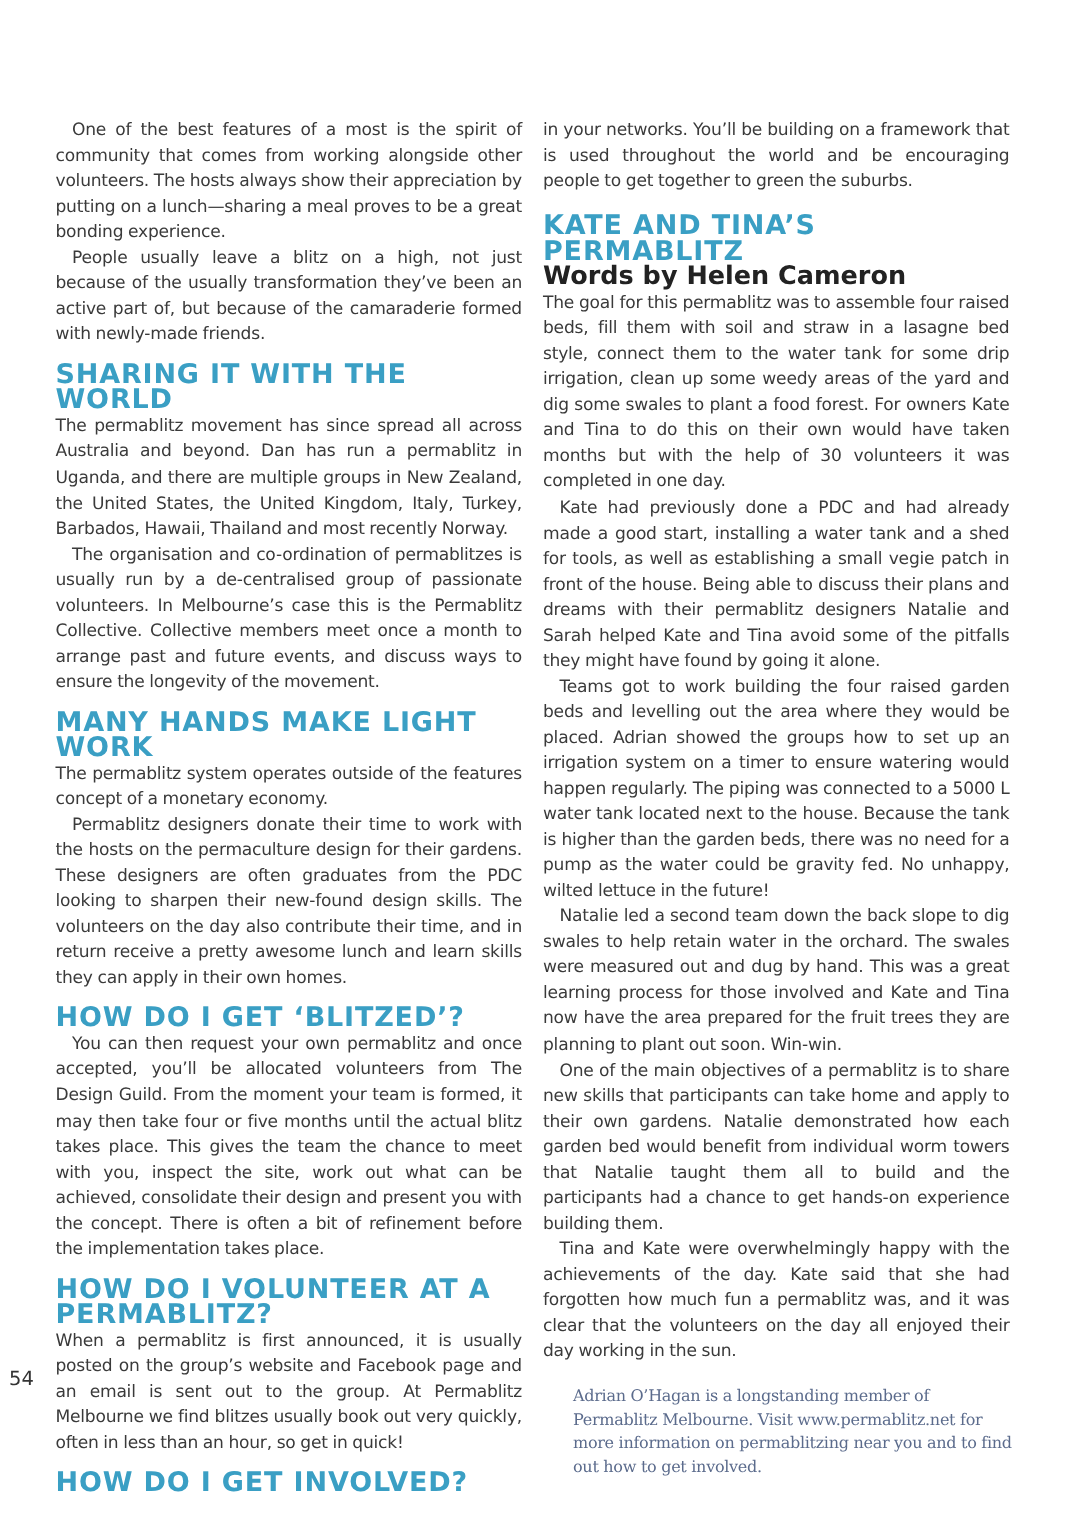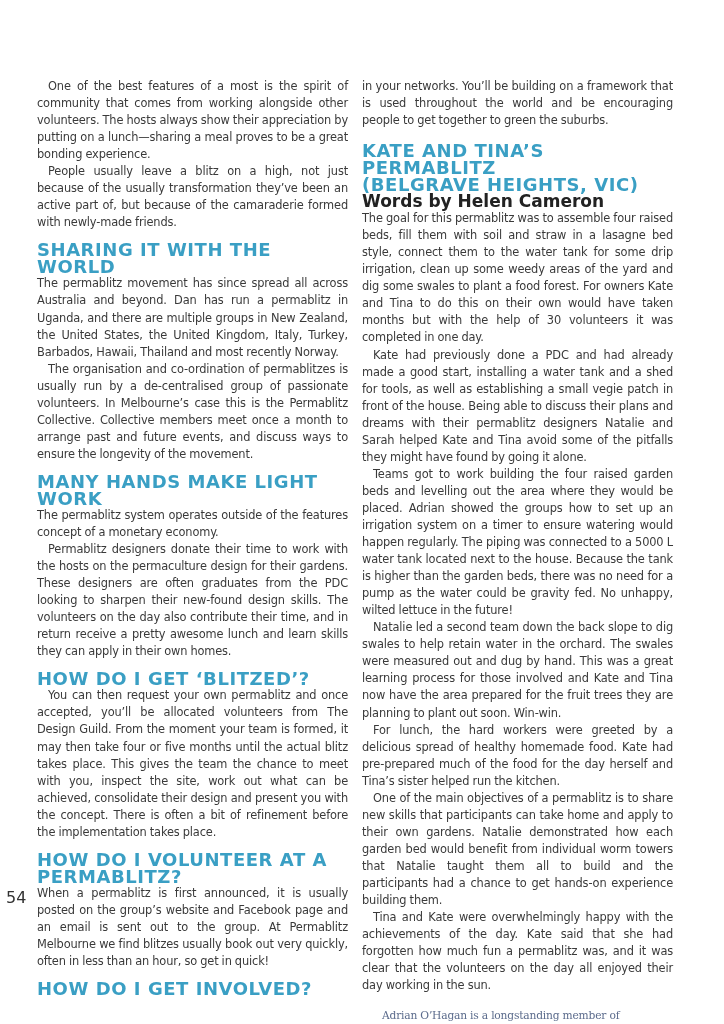--- a/index.html
+++ b/index.html
@@ -19,21 +19,21 @@
     margin: 10px 0 0 0; font-size: 18px; line-height: 17px; font-weight: bold;
     color: #3a9fc4; letter-spacing: 0.55px; font-family: "DejaVu Sans", sans-serif;
   }
   .byline { font-weight: bold; font-size: 17px; line-height: 17px; color: #222; }
   .bio {
     margin: 14px 0 0 20px; width: 294px;
     font-family: "DejaVu Serif", serif; font-size: 10.7px; line-height: 15.6px;
     color: #5b6b8c; letter-spacing: -0.2px;
   }
   .pagenum {
-    position: absolute; left: 6px; top: 888px; font-size: 16px; color: #333;
+    position: absolute; left: 6px; top: 912px; font-size: 13px; color: #333;
   }
 </style>
 </head>
 <body>
 
 <div class="col left">
   <p>One of the best features of a most is the spirit of community that comes from working alongside other volunteers. The hosts always show their appreciation by putting on a lunch—sharing a meal proves to be a great bonding experience.</p>
   <p>People usually leave a blitz on a high, not just because of the usually transformation they’ve been an active part of, but because of the camaraderie formed with newly-made friends.</p>
 
   <h2>SHARING IT WITH THE WORLD</h2>
@@ -52,27 +52,25 @@
 
   <h2>HOW DO I GET INVOLVED?</h2>
 
 </div>
 
 <div class="col right">
   <p class="noindent">in your networks. You’ll be building on a framework that is used throughout the world and be encouraging people to get together to green the suburbs.</p>
 
   <h2 style="margin-top:13px">
     <span>KATE AND TINA’S PERMABLITZ</span><br>
-    <span>(BELGRAVE HEIGHTS, VIC)</span>
   </h2>
   <div class="byline">Words by Helen Cameron</div>
   <p class="noindent">The goal for this permablitz was to assemble four raised beds, fill them with soil and straw in a lasagne bed style, connect them to the water tank for some drip irrigation, clean up some weedy areas of the yard and dig some swales to plant a food forest. For owners Kate and Tina to do this on their own would have taken months but with the help of 30 volunteers it was completed in one day.</p>
   <p>Kate had previously done a PDC and had already made a good start, installing a water tank and a shed for tools, as well as establishing a small vegie patch in front of the house. Being able to discuss their plans and dreams with their permablitz designers Natalie and Sarah helped Kate and Tina avoid some of the pitfalls they might have found by going it alone.</p>
   <p>Teams got to work building the four raised garden beds and levelling out the area where they would be placed. Adrian showed the groups how to set up an irrigation system on a timer to ensure watering would happen regularly. The piping was connected to a 5000 L water tank located next to the house. Because the tank is higher than the garden beds, there was no need for a pump as the water could be gravity fed. No unhappy, wilted lettuce in the future!</p>
   <p>Natalie led a second team down the back slope to dig swales to help retain water in the orchard. The swales were measured out and dug by hand. This was a great learning process for those involved and Kate and Tina now have the area prepared for the fruit trees they are planning to plant out soon. Win-win.</p>
-  <p>For lunch, the hard workers were greeted by a delicious spread of healthy homemade food. Kate had pre-prepared much of the food for the day herself and Tina’s sister helped run the kitchen.</p>
   <p>One of the main objectives of a permablitz is to share new skills that participants can take home and apply to their own gardens. Natalie demonstrated how each garden bed would benefit from individual worm towers that Natalie taught them all to build and the participants had a chance to get hands-on experience building them.</p>
   <p>Tina and Kate were overwhelmingly happy with the achievements of the day. Kate said that she had forgotten how much fun a permablitz was, and it was clear that the volunteers on the day all enjoyed their day working in the sun.</p>
 
   <div class="bio">Adrian O’Hagan is a longstanding member of Permablitz Melbourne.  Visit www.permablitz.net for more information on permablitzing near you and to find out how to get involved.</div>
 </div>
 
 <div class="pagenum">54</div>
 
 </body></html>

